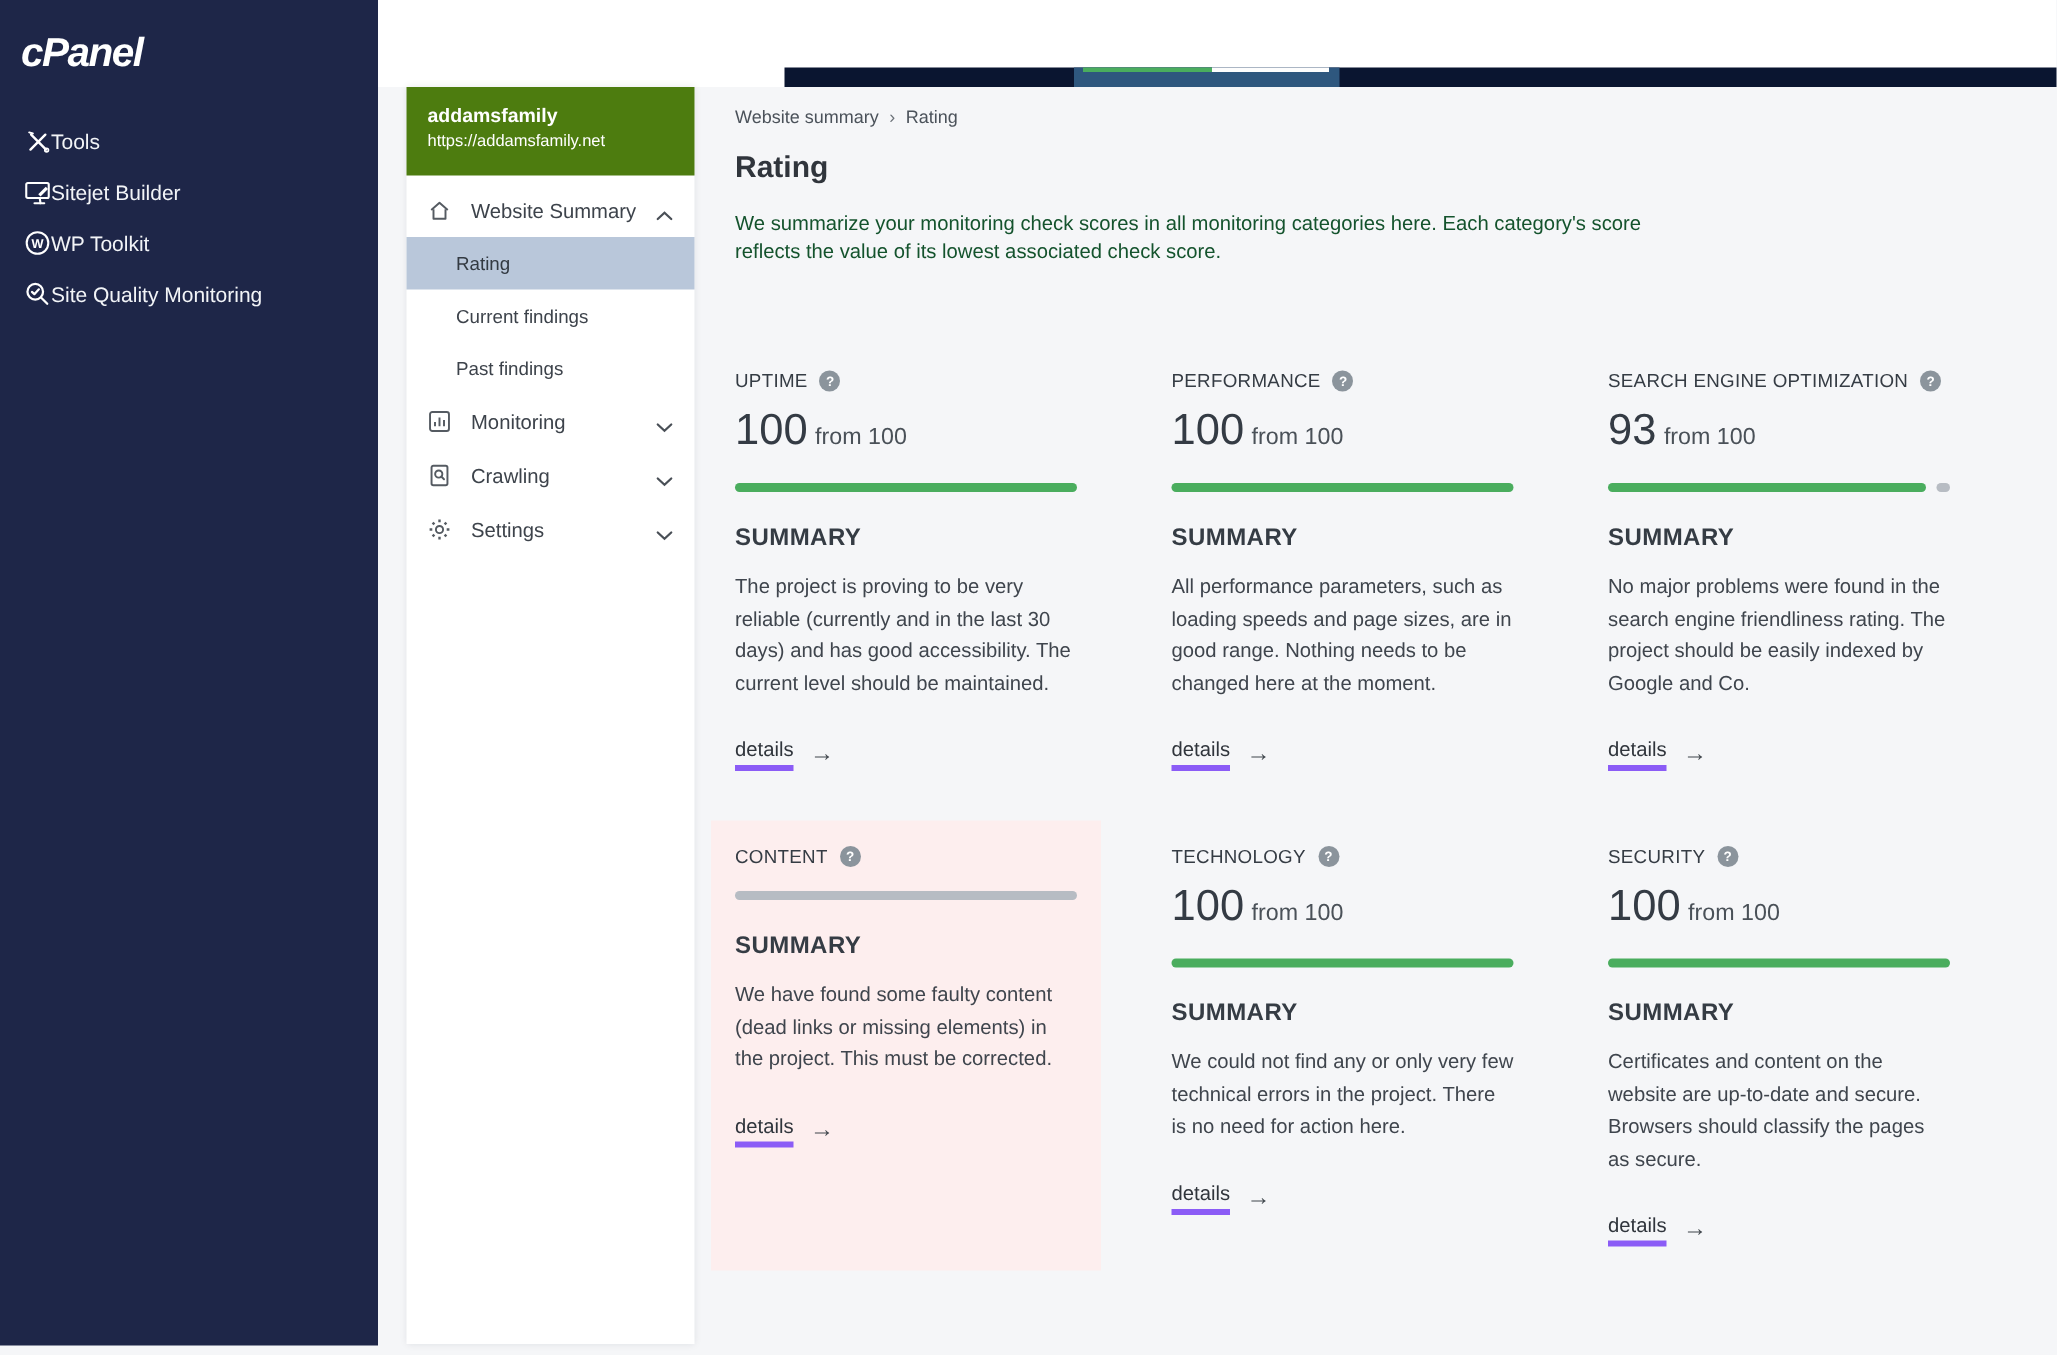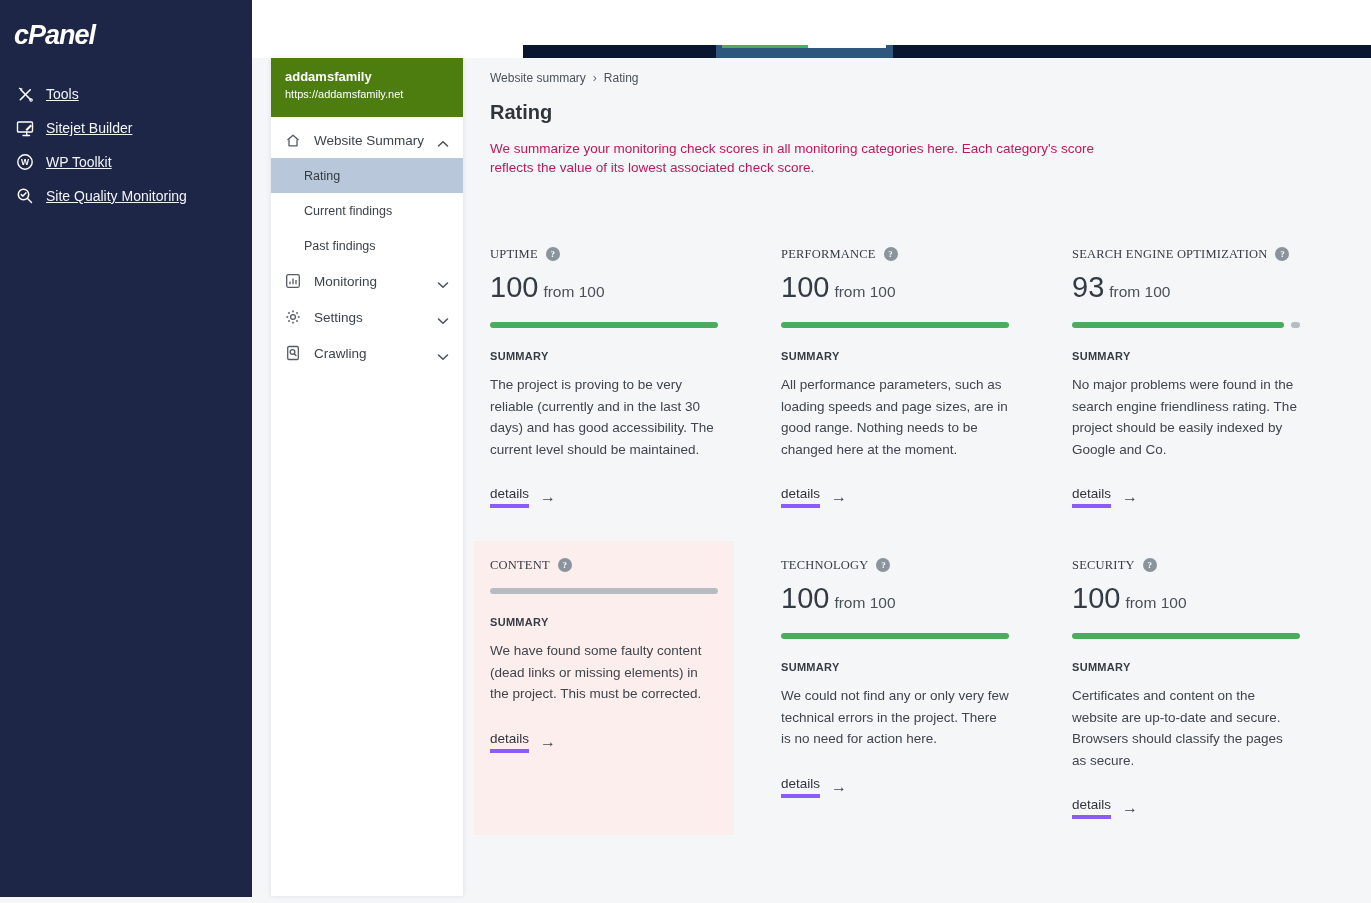--- a/index.html
+++ b/index.html
@@ -16,23 +16,23 @@
   .main-sidebar {
     position:absolute; left:0; top:0; width:252px; height:897px;
     background:#1e2648;
   }
   .brand {
     color:#fff; font-size:27px; font-weight:bold; font-style:italic;
     letter-spacing:-1px; margin:20px 0 0 14px;
   }
   .main-nav { margin-top:26px; }
   .nav-item {
-    display:flex; align-items:center; gap:12px;
+    display:flex; align-items:center; 
     height:34px; padding-left:16px; cursor:pointer;
-    color:#f2f4f7; font-size:14px;text-decoration:underline;
+    color:#f2f4f7; font-size:14px;
   }
   .nav-icon { width:18px; height:18px; flex:0 0 18px; display:flex; align-items:center; justify-content:center; }
   .nav-icon svg { display:block; }
 
   
   .topbar { position:absolute; left:252px; top:0; width:1119px; height:58px; background:#ffffff; }
   .tab-strip { position:absolute; left:271px; top:45px; width:1057px; height:13px; background:#0a1530; }
   .tab-active { position:absolute; left:193px; top:0; width:177px; height:13px; background:#2e577e; }
   .tab-green { position:absolute; left:6px; top:0; width:86px; height:3px; background:#4aad5e; }
   .tab-white { position:absolute; left:92px; top:0; width:78px; height:3px; background:#fdfdfd; }
@@ -61,40 +61,40 @@
   }
   .menu-child.active { background:#b9c7da; color:#333a42; }
 
   
   .content { position:absolute; left:463px; top:58px; width:908px; padding:13px 0 0 11px; }
   .page-head { margin-left:16px; }
   .breadcrumb { display:flex; align-items:center; gap:7px; font-size:12px; color:#4b525a; }
   .crumb-link { cursor:pointer; }
   .crumb-sep { color:#6b7178; }
   .page-title { margin-top:16px; font-size:20px; font-weight:bold; color:#30353c; }
-  .page-intro { margin-top:15px; max-width:612px; font-size:13.5px; line-height:19px; color:#be185d; }
+  .page-intro { margin-top:15px; max-width:612px; font-size:13.5px; line-height:19px; color:#14532d; }
 
   .cards { display:grid; grid-template-columns:repeat(3,260px); column-gap:31px; row-gap:17px; margin-top:53px; }
   .card { padding:16px; }
   .card.highlight { background:#fdeeee; }
 
-  .cat-row { display:flex; align-items:center; gap:8px; height:16px;font-family:Liberation Serif, serif; }
+  .cat-row { display:flex; align-items:center; gap:8px; height:16px; }
   .cat-label { font-size:12.5px; font-weight:500; letter-spacing:.2px; color:#353c44; white-space:nowrap; }
   .help-icon {
     width:14px; height:14px; border-radius:50%; background:#8b949c; color:#fff;
     font-size:9px; font-weight:bold; display:flex; align-items:center; justify-content:center;
     cursor:pointer; flex:0 0 14px;
   }
   .score-row { margin-top:10px; line-height:30px; white-space:nowrap; }
   .score { font-size:29px; font-weight:normal; color:#343b44; }
   .score-from { font-size:15.5px; color:#4a5158; margin-left:5px; }
   .bar { margin-top:15px; height:6px; display:flex; gap:7px; }
   .bar-fill { background:#4aad5e; border-radius:3.5px; height:6px; }
   .bar-rest { background:#b7bcc3; border-radius:3.5px; height:6px; }
-  .summary-label { margin-top:22px; font-size:11px; font-weight:bold; letter-spacing:.3px; color:#353c44; }
+  .summary-label { margin-top:22px; font-size:16px; font-weight:bold; letter-spacing:.3px; color:#353c44; }
   .summary-text { margin-top:12px; font-size:13.5px; line-height:21.5px; color:#3f454d; }
   .details-row { margin-top:26px; display:flex; align-items:center; gap:11px; }
   .details-link {
     font-size:13.5px; color:#30353c; cursor:pointer;
     padding-bottom:3px; border-bottom:4px solid #8b5cf6;
   }
   .arrow-glyph { font-size:16px; color:#43494f; cursor:pointer; line-height:1; }
 </style>
 </head>
 <body>
@@ -185,20 +185,33 @@
       <div class="menu-row">
         <span class="m-icon">
           <svg width="16" height="16" viewBox="0 0 16 16" fill="none" stroke="#555b62" stroke-width="1.3">
             <rect x="1.7" y="1.7" width="12.6" height="12.6" rx="1.5"></rect>
             <path d="M5 11.2 V8.4"></path>
             <path d="M8 11.2 V5.4"></path>
             <path d="M11 11.2 V7"></path>
           </svg>
         </span>
         <span class="m-label">Monitoring</span>
+        <span class="m-chevron"><svg width="12" height="8" viewBox="0 0 12 8" fill="none" stroke="#4a5057" stroke-width="1.5" stroke-linecap="round">
+            <path d="M1.5 2 L6 6.2 L10.5 2"></path>
+          </svg></span>
+      </div>
+      <div class="menu-row">
+        <span class="m-icon">
+          <svg width="16" height="16" viewBox="0 0 16 16" fill="none" stroke="#555b62" stroke-width="1.3" stroke-linecap="round">
+            <rect x="2.7" y="1.5" width="10.6" height="13" rx="1.2"></rect>
+            <circle cx="7.5" cy="7" r="2.4"></circle>
+            <path d="M9.2 8.7 L11 10.5"></path>
+          </svg>
+        </span>
+        <span class="m-label">Crawling</span>
         <span class="m-chevron"><svg width="12" height="8" viewBox="0 0 12 8" fill="none" stroke="#4a5057" stroke-width="1.5" stroke-linecap="round">
             <path d="M1.5 2 L6 6.2 L10.5 2"></path>
           </svg></span>
       </div>
       <div class="menu-row">
         <span class="m-icon">
           <svg width="16" height="16" viewBox="0 0 16 16" fill="none" stroke="#555b62" stroke-width="1.3">
             <circle cx="8" cy="8" r="2.4"></circle>
             <g stroke-width="1.6">
               <path d="M8 1.4 V3.2"></path>
@@ -210,33 +223,20 @@
               <path d="M3.4 12.6 L4.6 11.4"></path>
               <path d="M11.4 4.6 L12.6 3.4"></path>
             </g>
           </svg>
         </span>
         <span class="m-label">Settings</span>
         <span class="m-chevron"><svg width="12" height="8" viewBox="0 0 12 8" fill="none" stroke="#4a5057" stroke-width="1.5" stroke-linecap="round">
             <path d="M1.5 2 L6 6.2 L10.5 2"></path>
           </svg></span>
       </div>
-      <div class="menu-row">
-        <span class="m-icon">
-          <svg width="16" height="16" viewBox="0 0 16 16" fill="none" stroke="#555b62" stroke-width="1.3" stroke-linecap="round">
-            <rect x="2.7" y="1.5" width="10.6" height="13" rx="1.2"></rect>
-            <circle cx="7.5" cy="7" r="2.4"></circle>
-            <path d="M9.2 8.7 L11 10.5"></path>
-          </svg>
-        </span>
-        <span class="m-label">Crawling</span>
-        <span class="m-chevron"><svg width="12" height="8" viewBox="0 0 12 8" fill="none" stroke="#4a5057" stroke-width="1.5" stroke-linecap="round">
-            <path d="M1.5 2 L6 6.2 L10.5 2"></path>
-          </svg></span>
-      </div>
     </nav>
 </aside>
 
 <main class="content">
   <div class="page-head">
     <div class="breadcrumb">
       <span class="crumb-link">Website summary</span>
       <span class="crumb-sep">›</span>
       <span class="crumb-current">Rating</span>
     </div>

